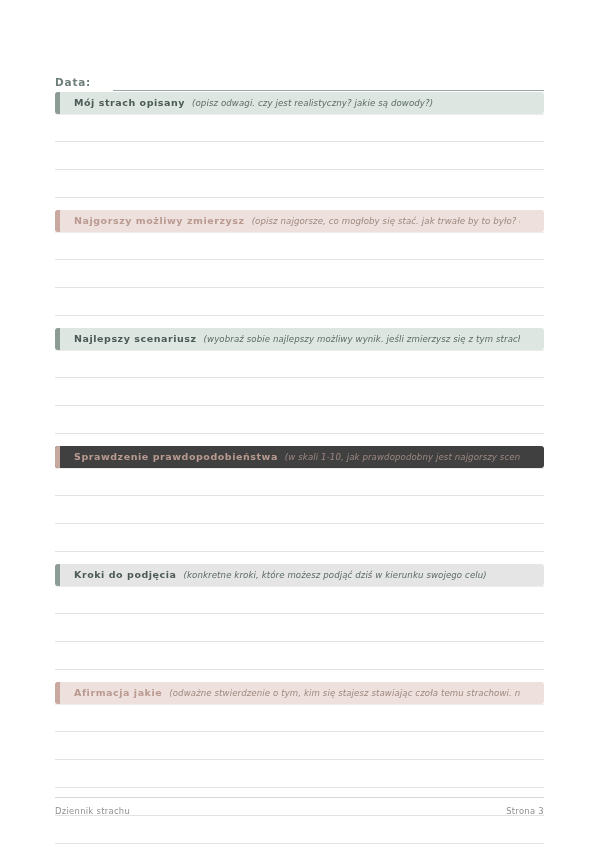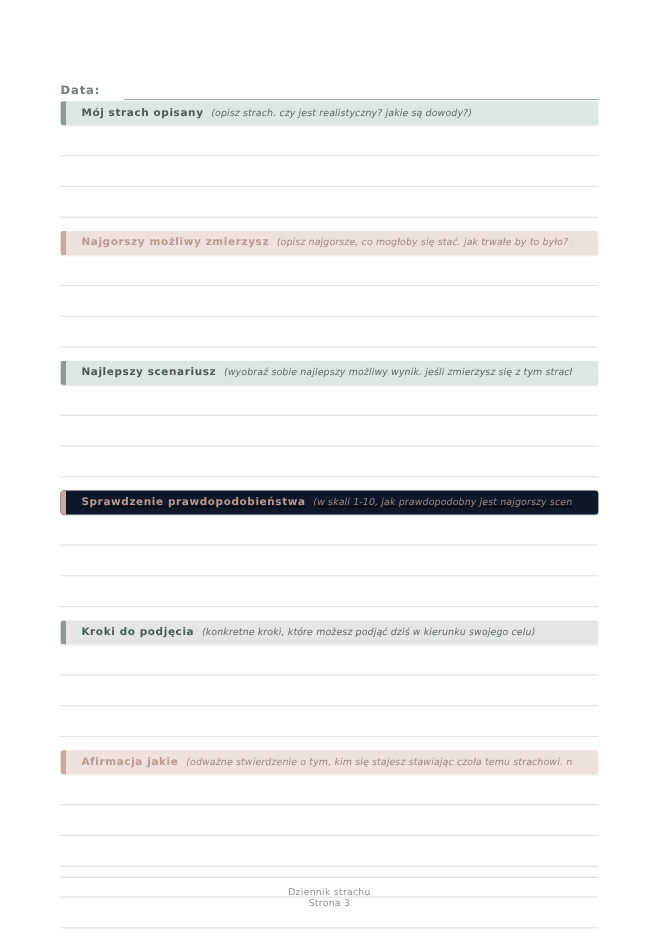--- a/index.html
+++ b/index.html
@@ -144,41 +144,40 @@
     position: absolute;
     left: 55px;
     top: 806px;
     width: 489px;
     display: flex;
     justify-content: space-between;
     align-items: center;
     font-size: 8.4px;
     color: #8d8f90;
     letter-spacing: 0.3px;
-    flex-direction: column;
   }
 </style>
 </head>
 <body>
 
 <div class="page">
   <div class="content">
 
     <div class="date-row">
       <span class="date-label">Data:</span>
       <span class="date-line"></span>
     </div>
 
     <div id="sections-host">
         <div class="section sec-green" style="top: 92px;">
           <div class="sec-header" style="background: rgb(221, 230, 225);">
             <div class="sec-accent" style="background: rgb(141, 155, 150);"></div>
             <div class="sec-textwrap">
               <span class="sec-title">Mój strach opisany</span>
-              <span class="sec-hint">(opisz strach. czy jest realistyczny? jakie są dowody?)</span>
+              <span class="sec-hint">(opisz odwagi. czy jest realistyczny? jakie są dowody?)</span>
             </div>
           </div>
           <div class="lines">
             <div class="wline first"></div>
             <div class="wline"></div>
             <div class="wline"></div>
           </div>
         </div>
         <div class="section sec-pink" style="top: 210px;">
           <div class="sec-header" style="background: rgb(238, 224, 220);">
@@ -202,21 +201,21 @@
               <span class="sec-hint">(wyobraź sobie najlepszy możliwy wynik. jeśli zmierzysz się z tym strachem. jakie ...</span>
             </div>
           </div>
           <div class="lines">
             <div class="wline first"></div>
             <div class="wline"></div>
             <div class="wline"></div>
           </div>
         </div>
         <div class="section sec-pink" style="top: 446px;">
-          <div class="sec-header" style="background: #0f172a; text-decoration: underline;">
+          <div class="sec-header" style="background: #404040;">
             <div class="sec-accent" style="background: rgb(199, 169, 159);"></div>
             <div class="sec-textwrap">
               <span class="sec-title">Sprawdzenie prawdopodobieństwa</span>
               <span class="sec-hint">(w skali 1-10, jak prawdopodobny jest najgorszy scenariusz? jaki...</span>
             </div>
           </div>
           <div class="lines">
             <div class="wline first"></div>
             <div class="wline"></div>
             <div class="wline"></div>

